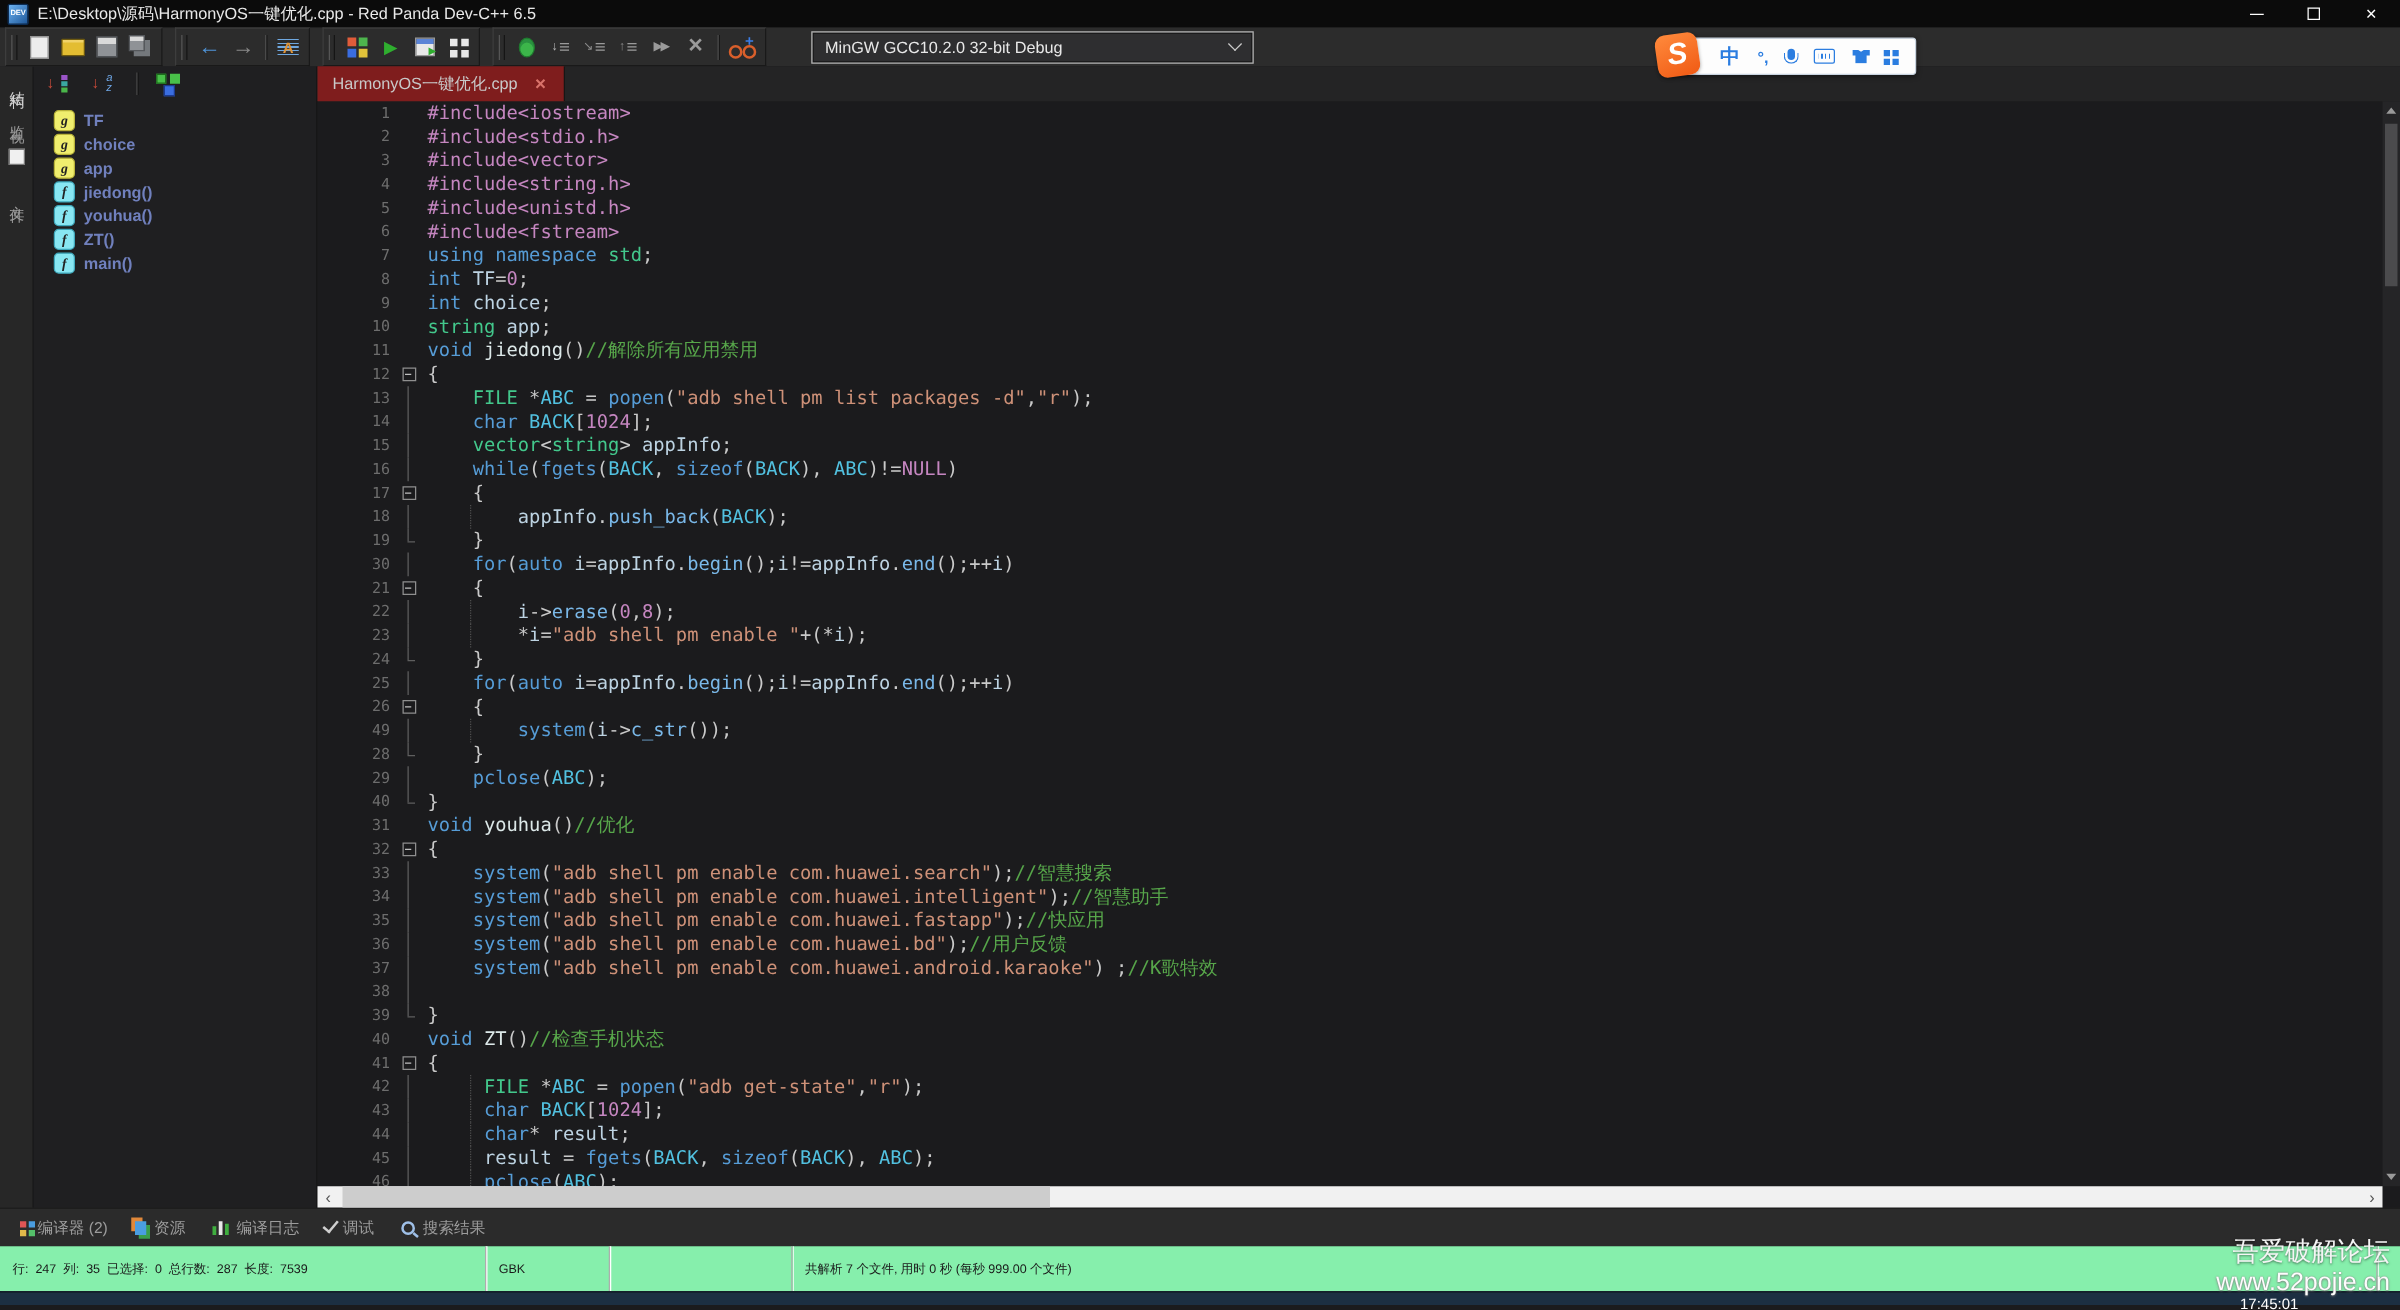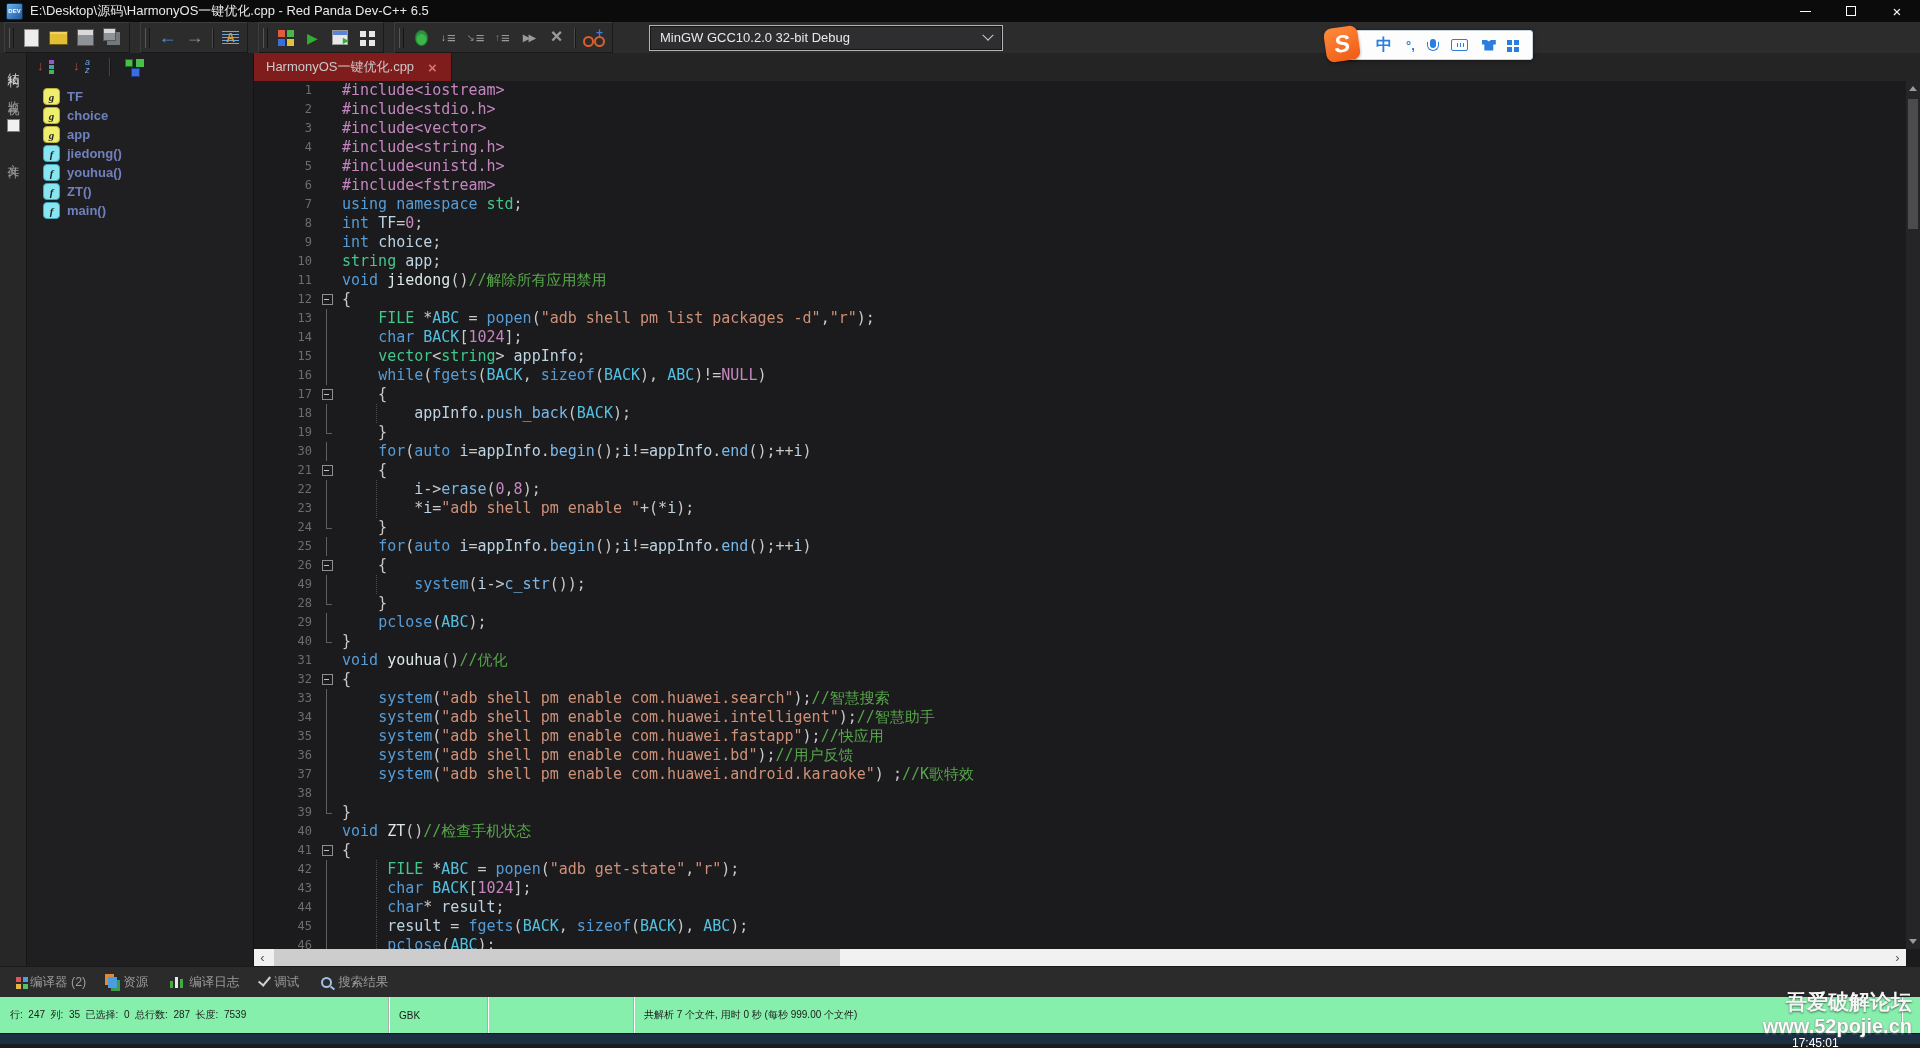--- a/index.html
+++ b/index.html
@@ -179,21 +179,21 @@
   .sb-enc{width:88px;flex:none;}
   .sb-empty{width:135px;flex:none;}
   .sb-parse{flex:1;}
   .sb-end{width:8px;flex:none;border-right:none;}
 
   
   .taskbar{height:10px;background:#1c2f42;position:relative;border-top:1px solid #0c161f;}
   .clock{position:absolute;left:1792px;top:2px;color:#fff;font-size:12px;line-height:14px;}
 
   
-  .watermark{position:absolute;right:8px;top:989px;z-index:80;text-align:right;pointer-events:none;font-weight:bold;}
+  .watermark{position:absolute;right:8px;top:989px;z-index:80;text-align:right;pointer-events:none;}
   .wm1{font-size:21px;color:#f5f5f5;text-shadow:0 1px 2px rgba(0,0,0,.55);line-height:26px;}
   .wm2{font-size:20px;color:#fdfdfd;text-shadow:0 1px 2px rgba(120,120,120,.9),0 0 1px #888;line-height:22px;}
 </style>
 </head>
 <body>
 
 <div class="app">
 
   <div class="titlebar">
     <div class="appicon">DEV</div>

